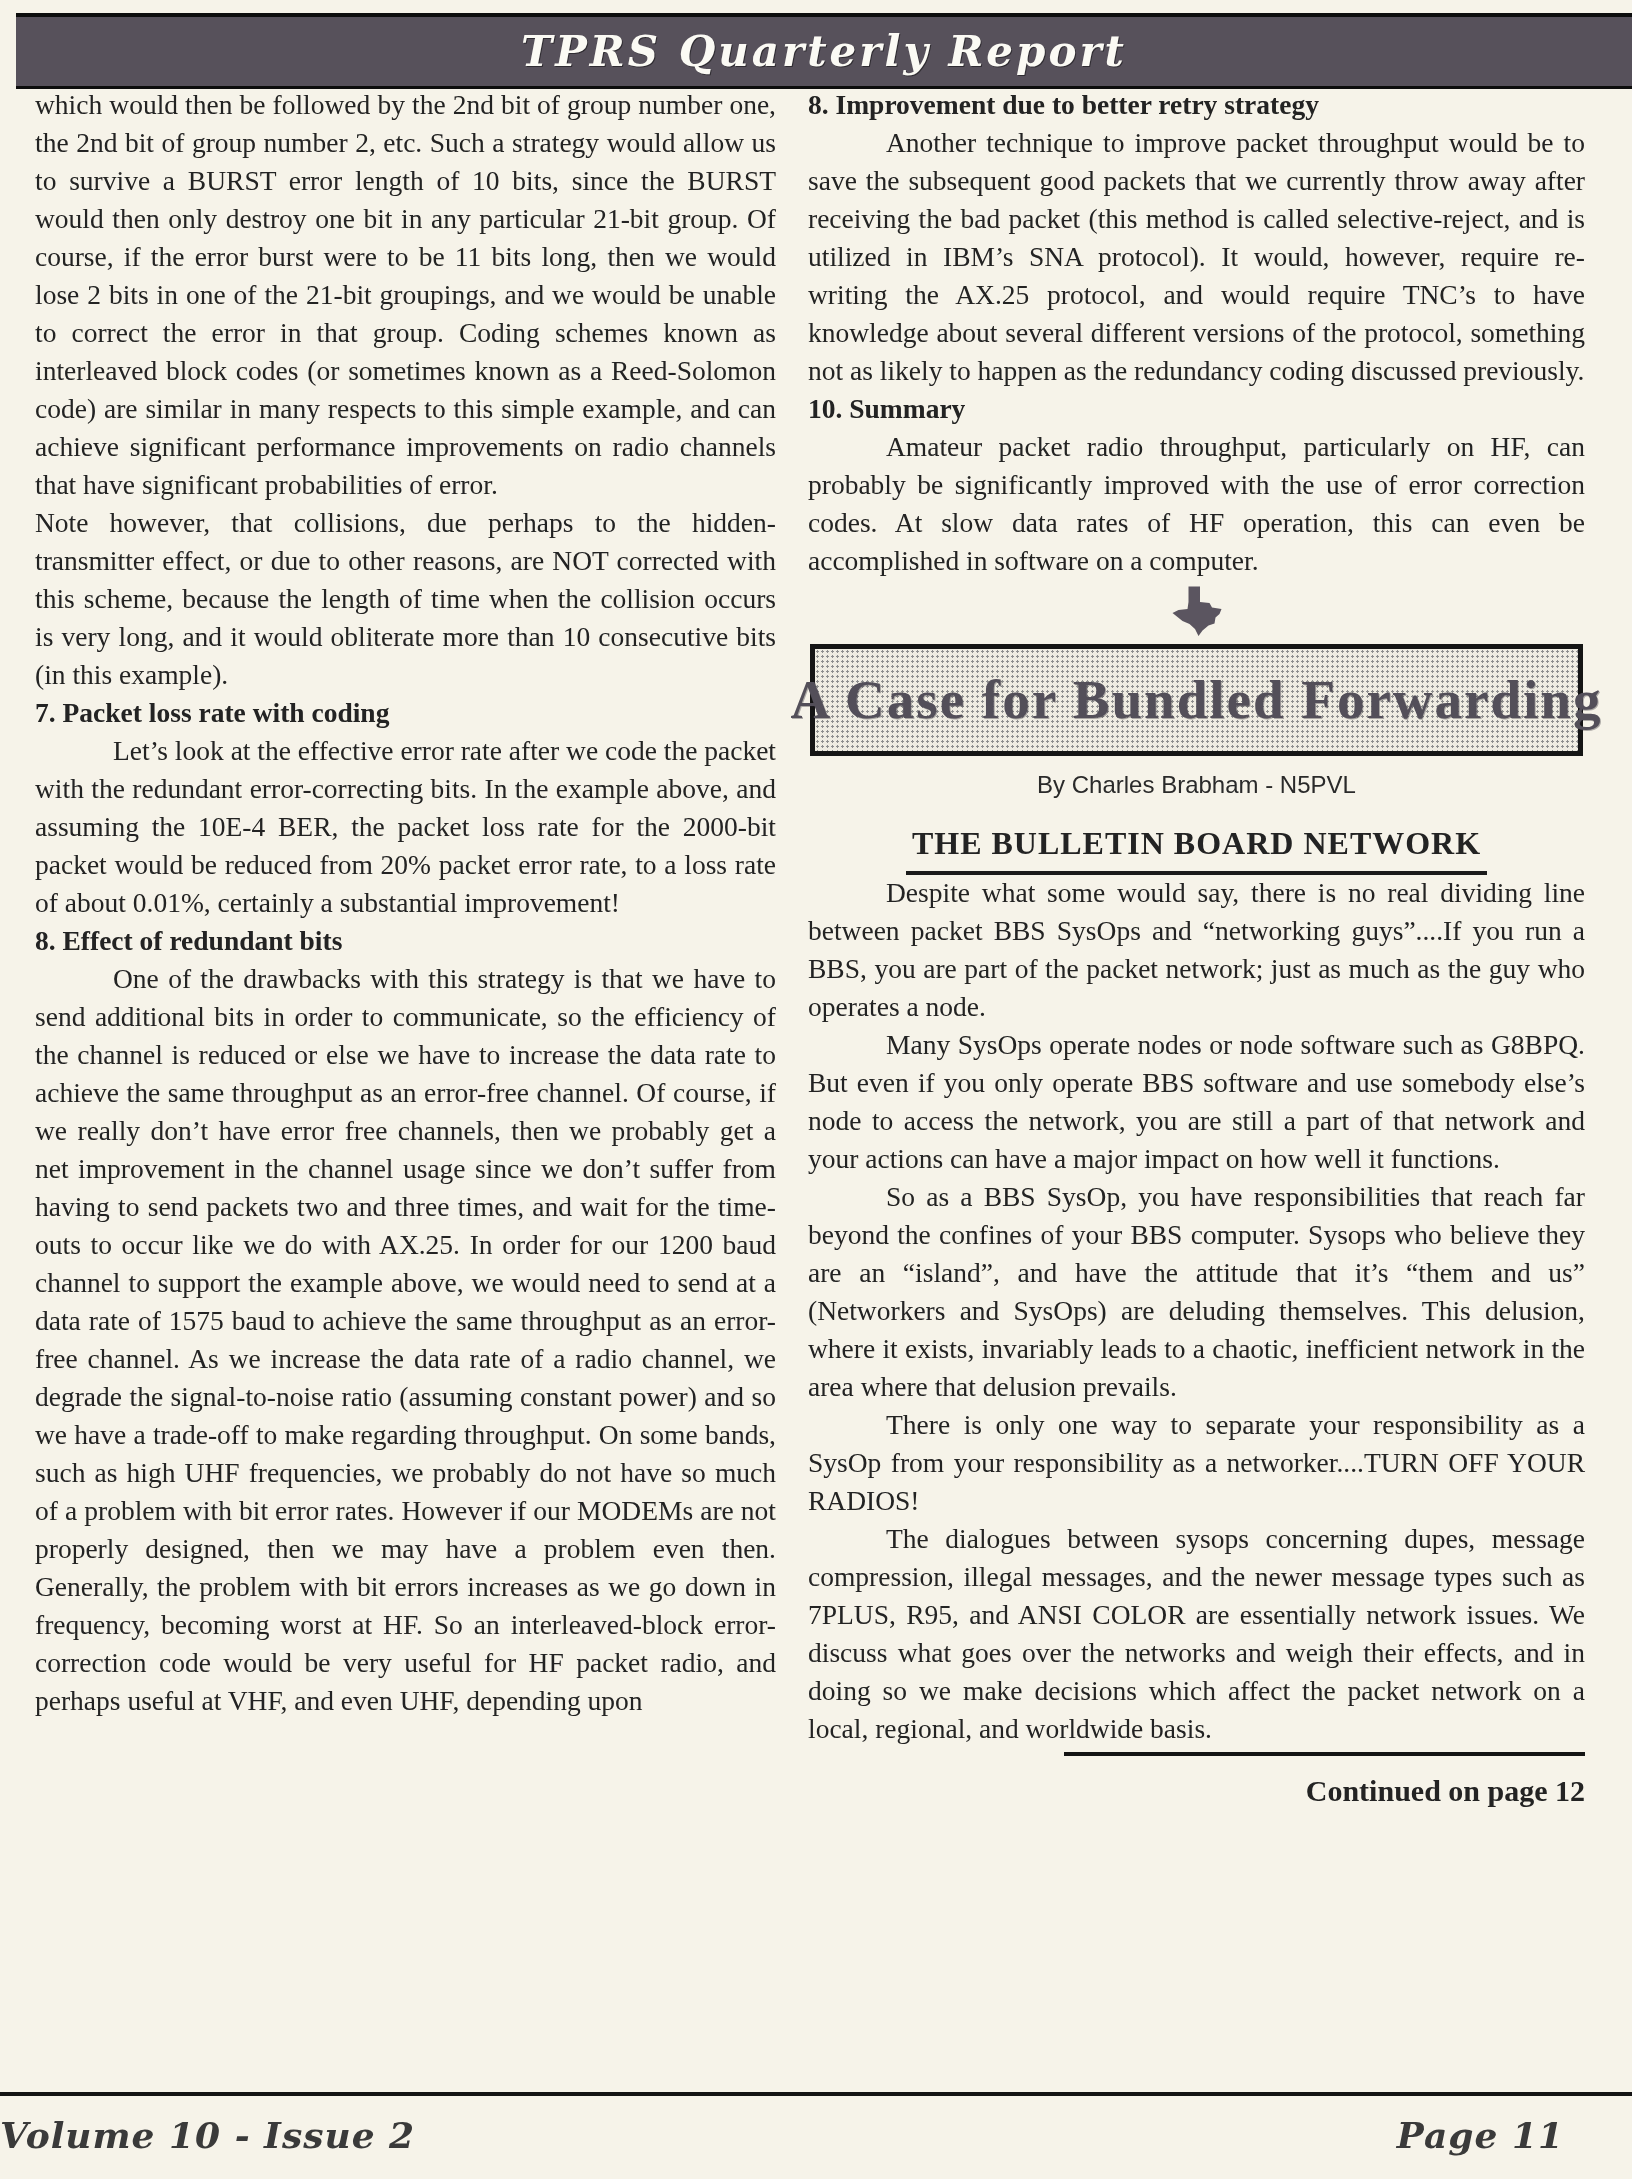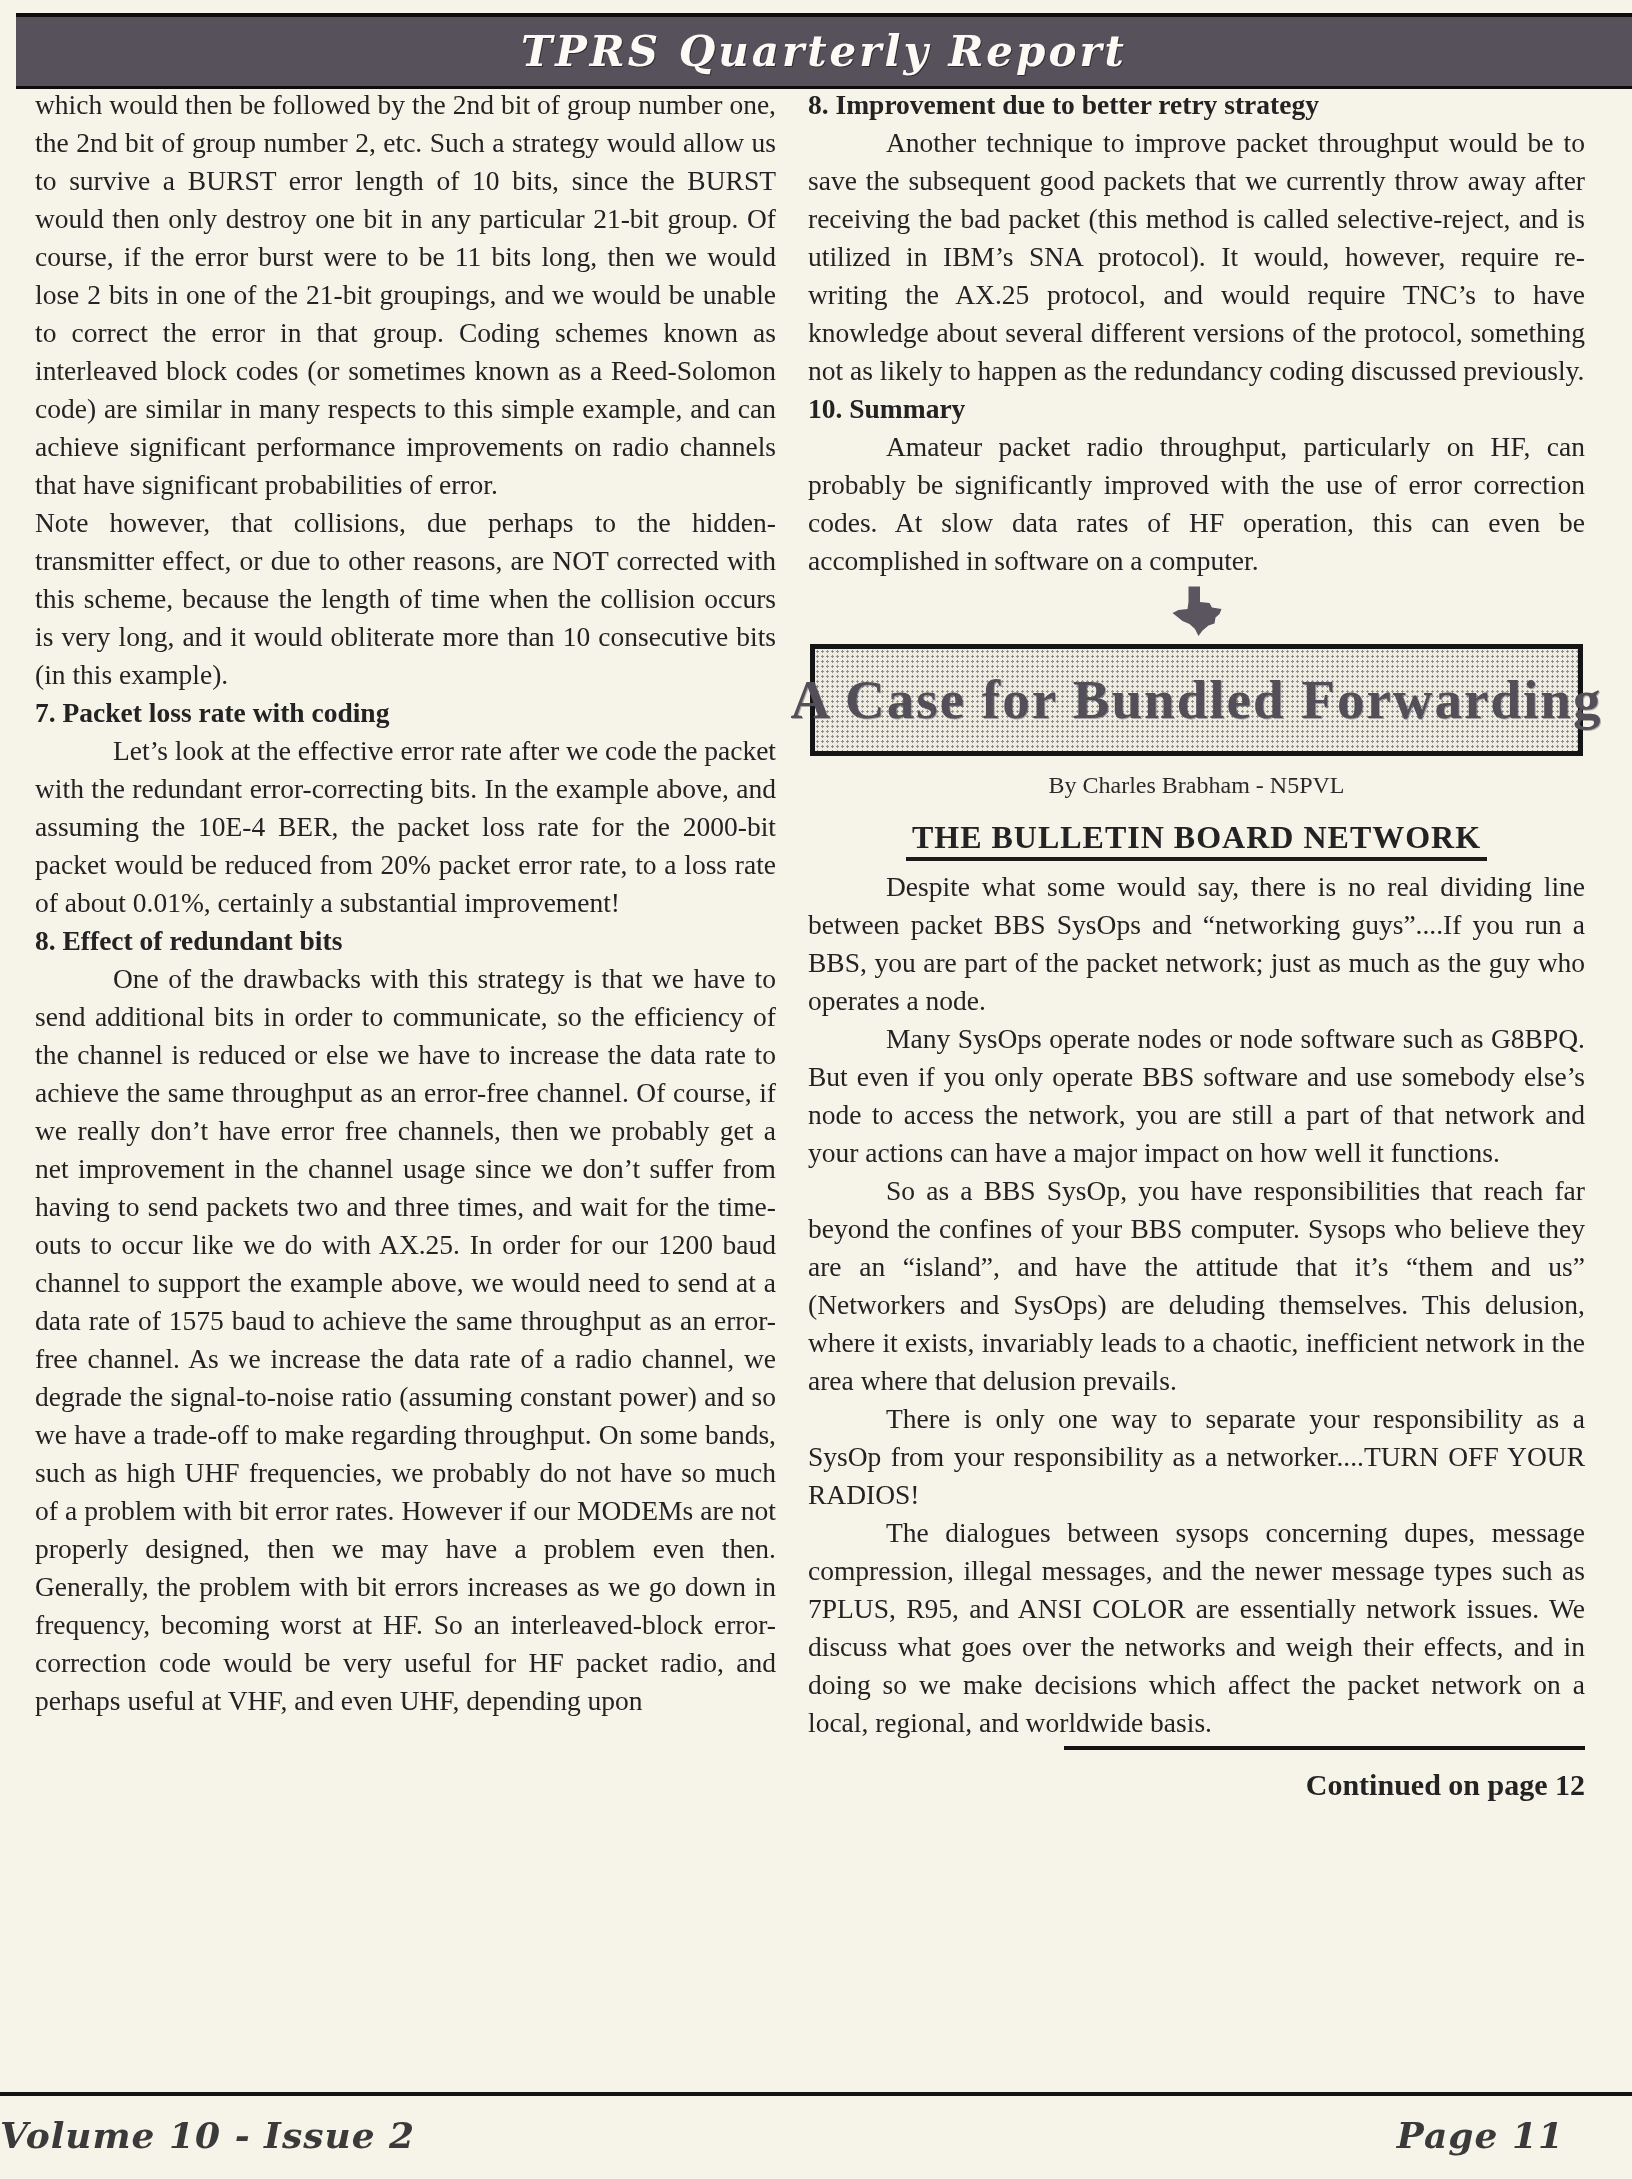--- a/index.html
+++ b/index.html
@@ -57,31 +57,31 @@
     background-size:5px 5px;
     display:flex;align-items:center;justify-content:center;
   }
   .title-box-text{
     font-weight:bold;font-size:55px;letter-spacing:2px;
     color:var(--title-ink);
     text-shadow:1px 1px 0 rgba(40,36,46,.35);
     white-space:nowrap;
   }
   .byline{
-    font-family:Liberation Serif, serif;
-    font-size:24px;text-align:center;margin-bottom:14px;color:#2a2a2a;
+    font-family:Liberation Sans, sans-serif;
+    font-size:24px;text-align:center;margin-bottom:20px;color:#2a2a2a;
     text-indent:0;
   }
   .bb-heading{
     font-weight:bold;font-size:32px;letter-spacing:1px;
     text-align:center;margin-bottom:12px;
     text-indent:0;
   }
   .bb-heading span{
-    border-bottom:4px solid #1b1b1b;padding:0 6px 2px 6px;
+    border-bottom:4px solid #1b1b1b;padding:0 6px 10px 6px;
   }
   
   .continued{
     margin-top:4px;margin-left:auto;width:67%;
     border-top:4px solid var(--rule);
     padding-top:16px;
     font-weight:bold;font-size:30px;text-align:right;
     text-indent:0;
   }
   

